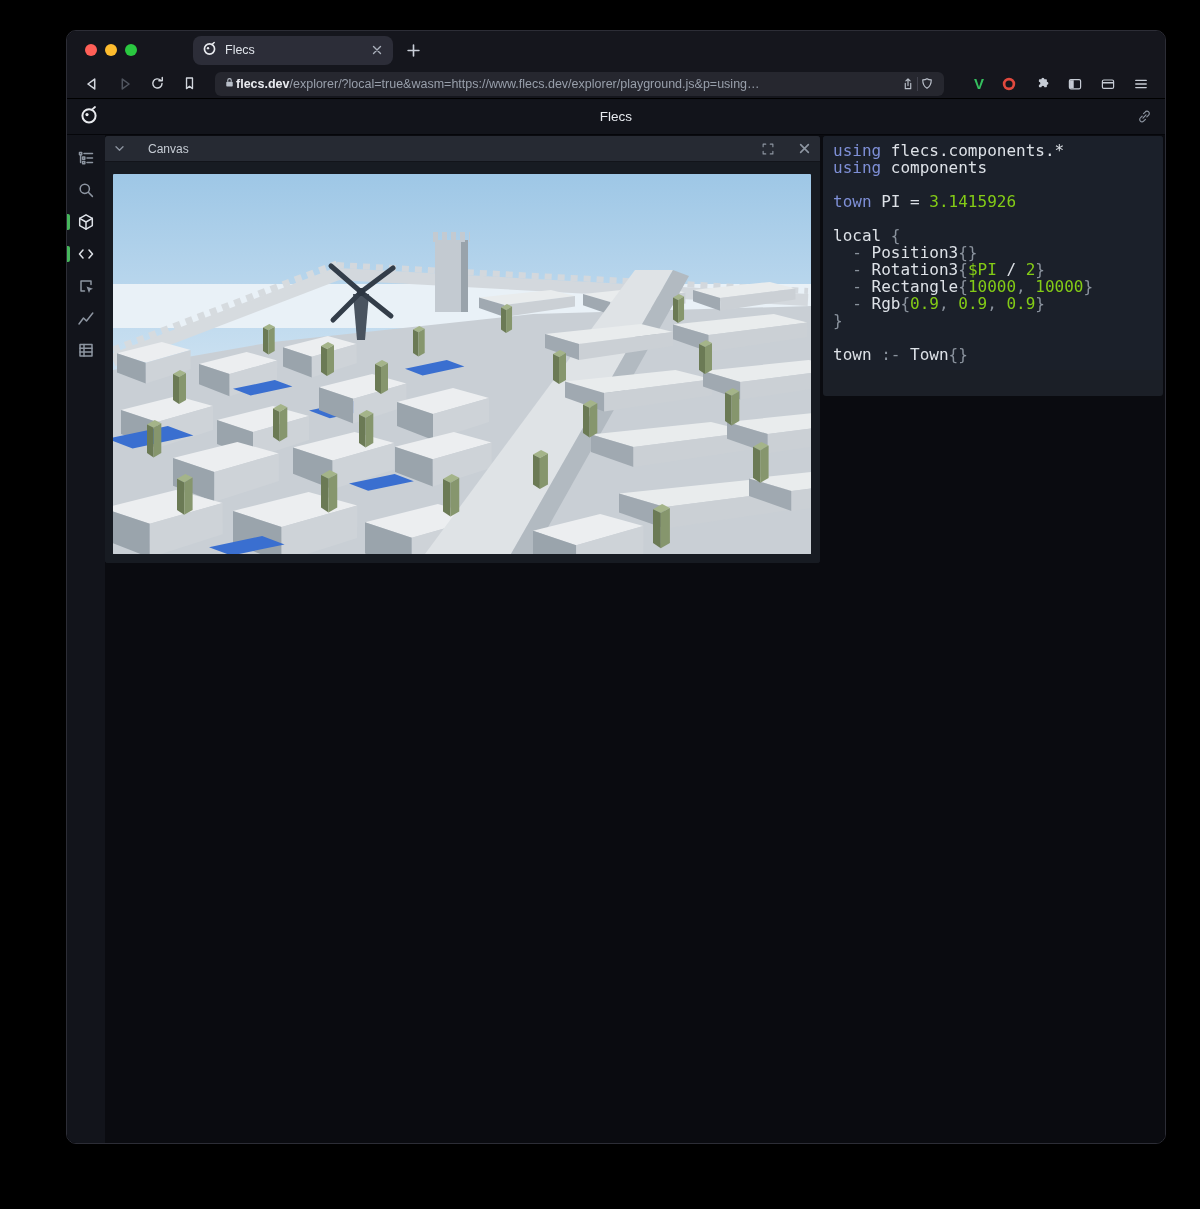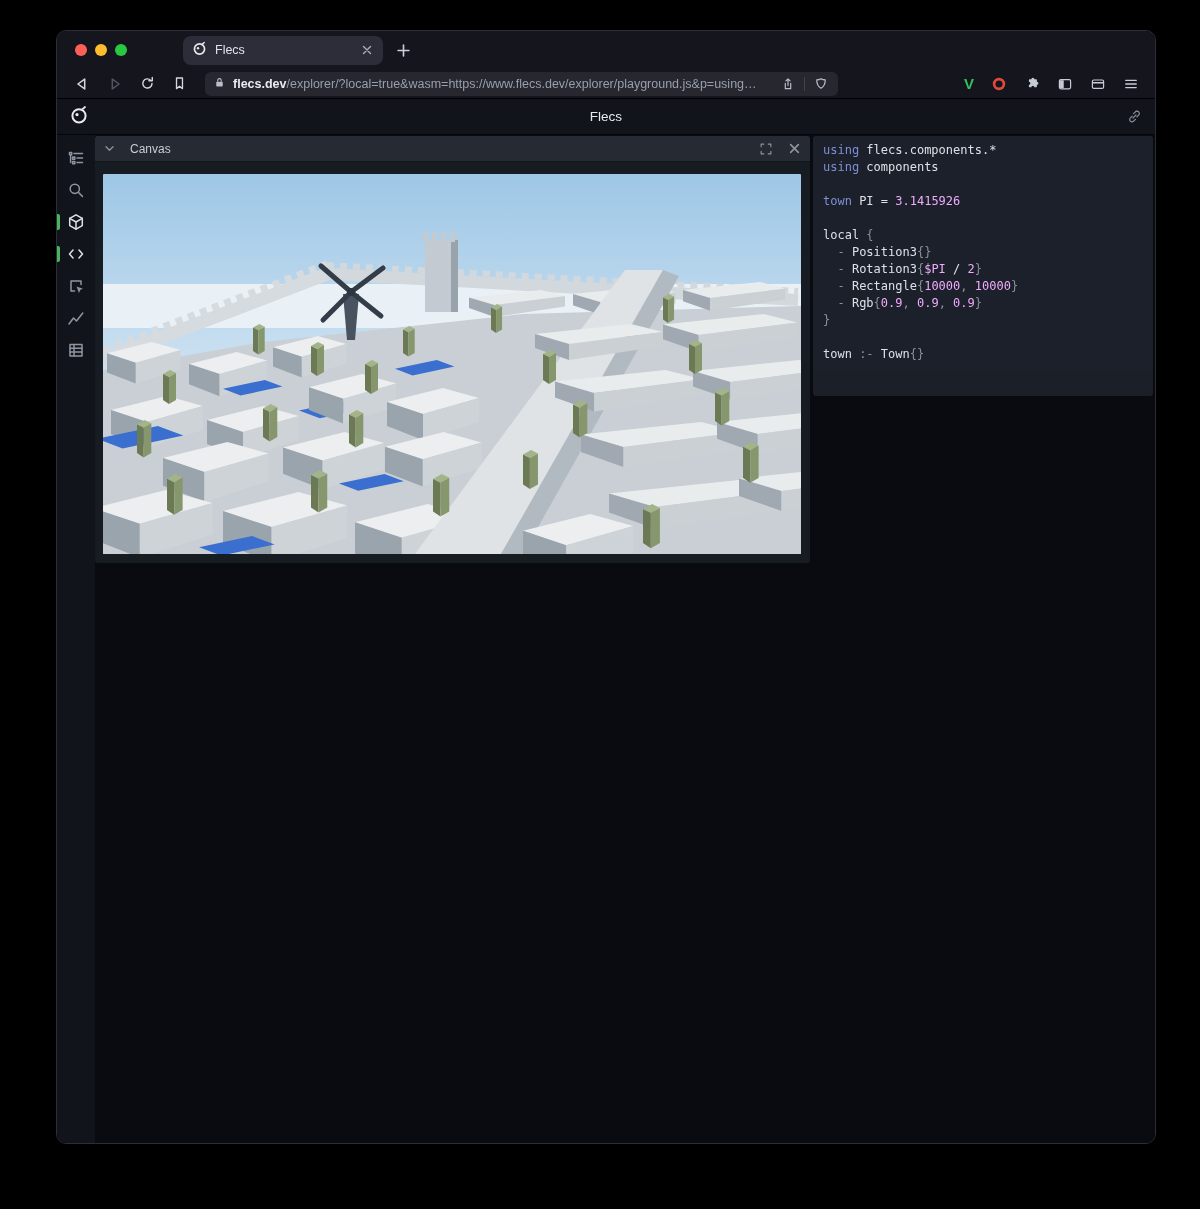--- a/index.html
+++ b/index.html
@@ -1,40 +1,40 @@
 <!DOCTYPE html>
 <html><head>
 <meta charset="utf-8">
 <style>
   * { margin:0; padding:0; box-sizing:border-box; }
   html,body { background:#000; width:1200px; height:1209px; overflow:hidden;
     font-family:"Liberation Sans", sans-serif; }
   .stage { position:relative; width:1200px; height:1209px; background:#000; }
 
-  .window { position:absolute; left:56px; top:30px; width:1100px; height:1114px;
+  .window { position:absolute; left:66px; top:30px; width:1100px; height:1114px;
     background:#0a0b10; border-radius:10px; overflow:hidden;
     box-shadow:0 14px 50px rgba(0,0,0,.8); border:1px solid #2c2d36; }
 
   
   .tabbar { height:38px; background:#15161d; display:flex; align-items:center; padding:0 10px; }
   .traffic { display:flex; gap:8px; margin:0 14px 0 8px; }
   .tl { width:12px; height:12px; border-radius:50%; display:inline-block; }
   .tl.red{background:#ff5f57}.tl.yellow{background:#febc2e}.tl.green{background:#2ac840}
   .tab { display:flex; align-items:center; gap:8px; width:200px; height:29px;
     background:#2c2d38; border-radius:8px; padding:0 9px; margin-left:42px; }
   .tab-title { flex:1; color:#dfe3e9; font-size:12.5px; white-space:nowrap; overflow:hidden; }
   .tab-close, .newtab { background:none; border:none; cursor:pointer; display:flex;
     align-items:center; justify-content:center; padding:2px; border-radius:4px; }
   .newtab { margin-left:12px; }
 
   .navbar { height:30px; background:#15161d; display:flex; align-items:center;
     padding:0 14px; gap:11px; border-bottom:1px solid #000; }
   .navbtn { background:none; border:none; display:flex; align-items:center; padding:2px; cursor:pointer; }
-  .urlbar { width:633px; height:24px; background:#26272f; border-radius:6px;
-    display:flex; align-items:center; padding:0 8px; gap:7px; margin-left:4px; }
+  .urlbar { width:729px; height:24px; background:#26272f; border-radius:6px;
+    display:flex; align-items:center; padding:0 8px; margin-left:4px; }
   .urltext { flex:1; font-size:12.5px; white-space:nowrap; overflow:hidden; }
   .urltext .dom { color:#e9ebf0; font-weight:bold; }
   .urltext .path { color:#989fab; }
   .url-divider { width:1px; height:14px; background:#42434e; }
   .nav-right { margin-left:auto; display:flex; align-items:center; gap:13px; }
   .ext-v { color:#35c05f; font-weight:bold; font-size:15px; line-height:1; }
 
   
   .page { height:1046px; background:#0a0b10; display:flex; flex-direction:column; }
   .appheader { height:36px; background:#12141b; position:relative; display:flex;
@@ -53,32 +53,32 @@
     width:3px; height:16px; border-radius:0 2px 2px 0; background:#46b75c; }
   .icon-stroke { stroke:#8d95a1; stroke-width:1.5; fill:none; stroke-linecap:round; stroke-linejoin:round; }
   .rail-item.active .icon-stroke { stroke:#dde1e7; }
 
   .content { flex:1; position:relative; background:#0a0b10; }
 
   .panel { position:absolute; top:1px; background:#1b1f27; border-radius:3px; overflow:hidden; }
   .canvas-panel { left:0; width:715px; height:427px; }
   .editor-panel { left:718px; width:340px; height:260px; }
   .panel-header { height:26px; background:#262a33; display:flex; align-items:center;
-    padding:0 9px; gap:15px; border-bottom:1px solid #12141a; }
+    padding:0 9px; gap:23px; border-bottom:1px solid #12141a; }
   .panel-title { color:#c6ccd4; font-size:12px; flex:1; }
   .phbtn { background:none; border:none; display:flex; align-items:center; padding:1px; cursor:pointer; }
 
   .canvas-body { padding:12px 8px 8px 8px; background:#171b22; height:401px; }
   .scene { width:698px; height:380px; display:block; border-radius:1px; }
 
   .editor-body { padding:6px 10px; background:#1b202a; height:234px; }
-  .code-line { font-family:"DejaVu Sans Mono", monospace; font-size:12px;
+  .code-line { font-family:"DejaVu Sans Mono", monospace; font-size:16px;
     line-height:17px; white-space:pre; color:#dde1e7; }
   .tok-kw { color:#7e8fd6; }
-  .tok-num { color:#f0abfc; }
+  .tok-num { color:#84cc16; }
   .tok-pl { color:#dde1e7; }
   .tok-pu { color:#8a929d; }
 </style>
 </head>
 <body>
 
 <div class="stage">
   <div class="window">
 
     <div class="tabbar">

